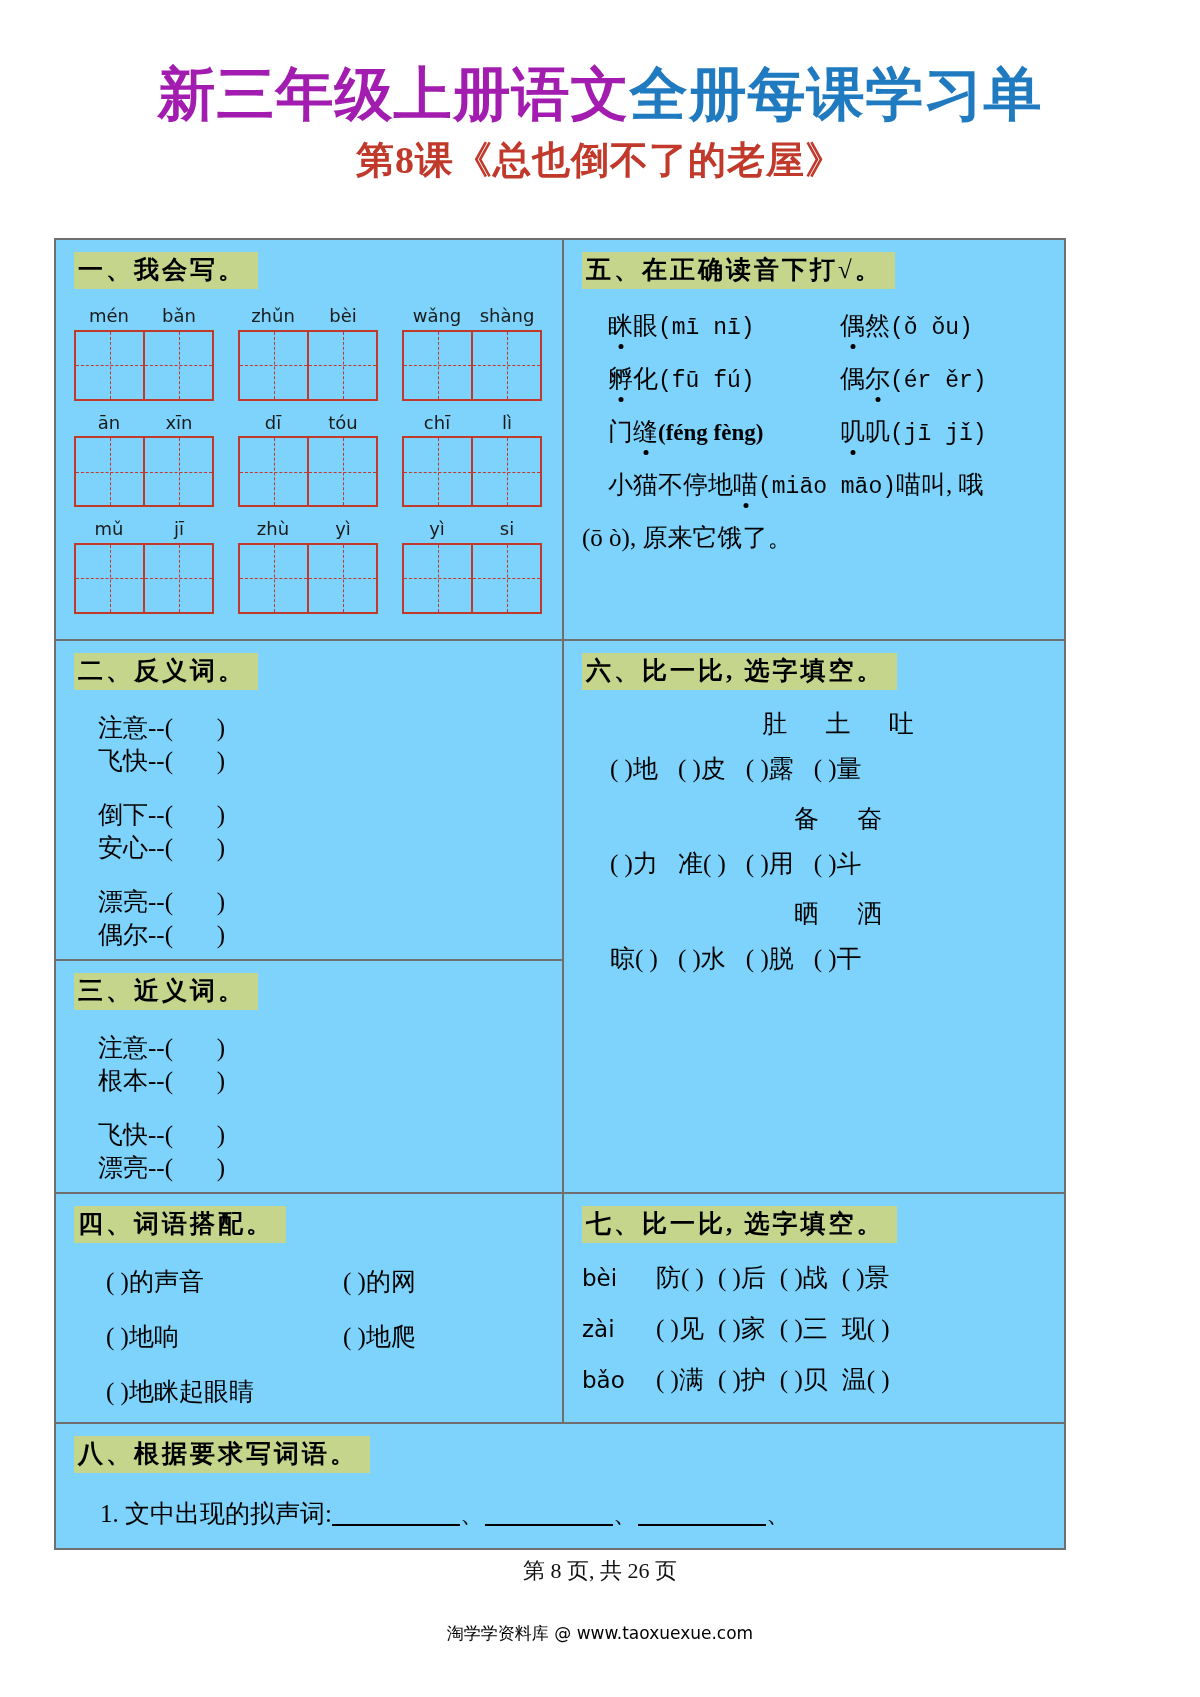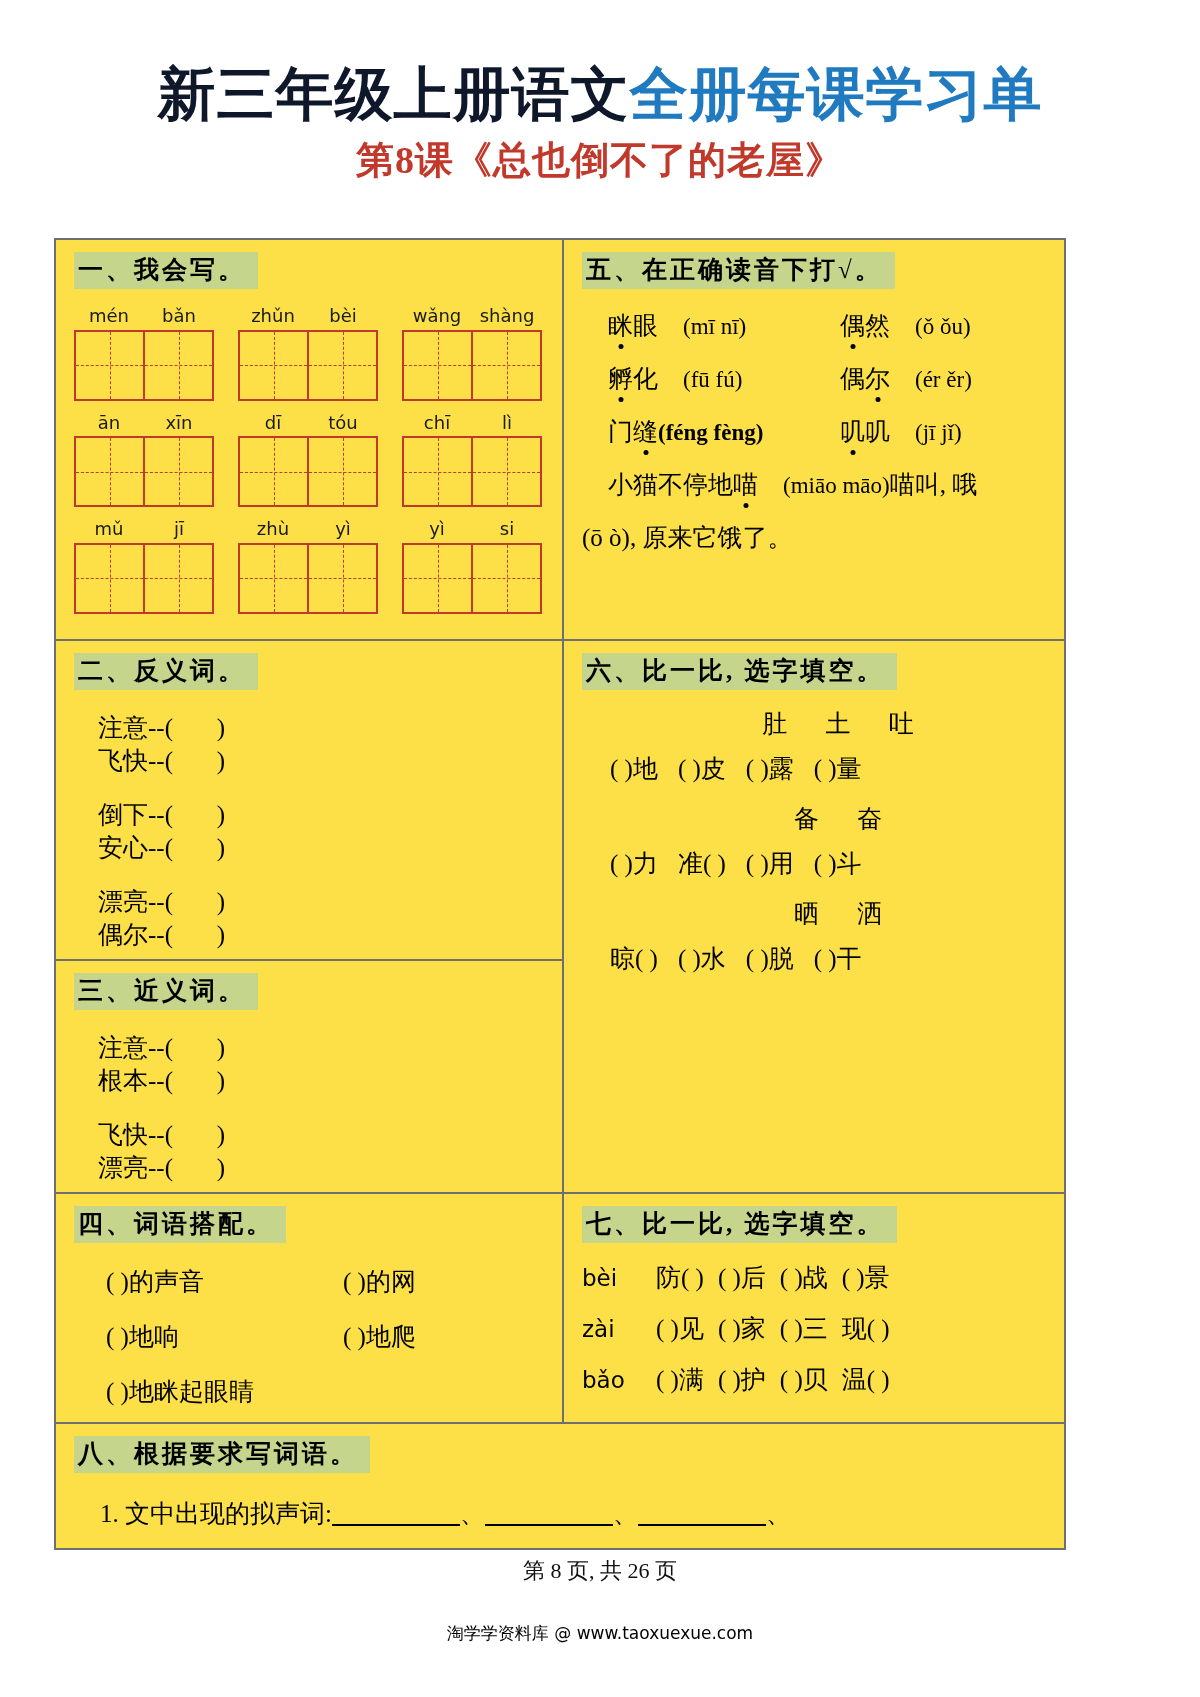--- a/index.html
+++ b/index.html
@@ -28,39 +28,39 @@
     padding-top: 62px;
   }
   .title-main {
     font-family: "Liberation Serif", "DejaVu Serif", serif;
     font-size: 58px;
     font-weight: bold;
     letter-spacing: 1px;
     line-height: 1.15;
     white-space: nowrap;
   }
-  .title-main .seg-black { color: #0f172a; }
+  .title-main .seg-black { color: #a21caf; }
   .title-main .seg-blue  { color: #1f7ac0; }
   .title-sub {
     margin-top: 6px;
     font-size: 38px;
     font-weight: bold;
     color: #c0392b;
     letter-spacing: 1px;
   }
 
   
   .sheet {
     position: absolute;
     left: 54px;
     top: 238px;
     width: 1012px;
     border: 2px solid #6f6f6f;
     box-sizing: border-box;
-    background: #fde047;
+    background: #7dd3fc;
   }
   .row {
     display: flex;
     width: 100%;
   }
   .row + .row { border-top: 2px solid #6f6f6f; }
   .cell-left {
     width: 508px;
     box-sizing: border-box;
     border-right: 2px solid #6f6f6f;
@@ -182,21 +182,21 @@
   .dotted::after {
     content: "";
     position: absolute;
     left: 50%;
     transform: translateX(-50%);
     bottom: -7px;
     width: 5px; height: 5px;
     border-radius: 50%;
     background: #000;
   }
-  .py { font-family: Liberation Serif, serif; font-size: 23px; margin-left: 25px; }
+  .py { font-family: Liberation Mono, monospace; font-size: 23px; }
   .py-bold { font-family: Liberation Serif, serif; font-size: 23px; font-weight: bold; }
 
   
   .s6-choice {
     margin-top: 17px;
     font-size: 25px;
     text-align: center;
     letter-spacing: 16px;
     padding-left: 60px;
   }

